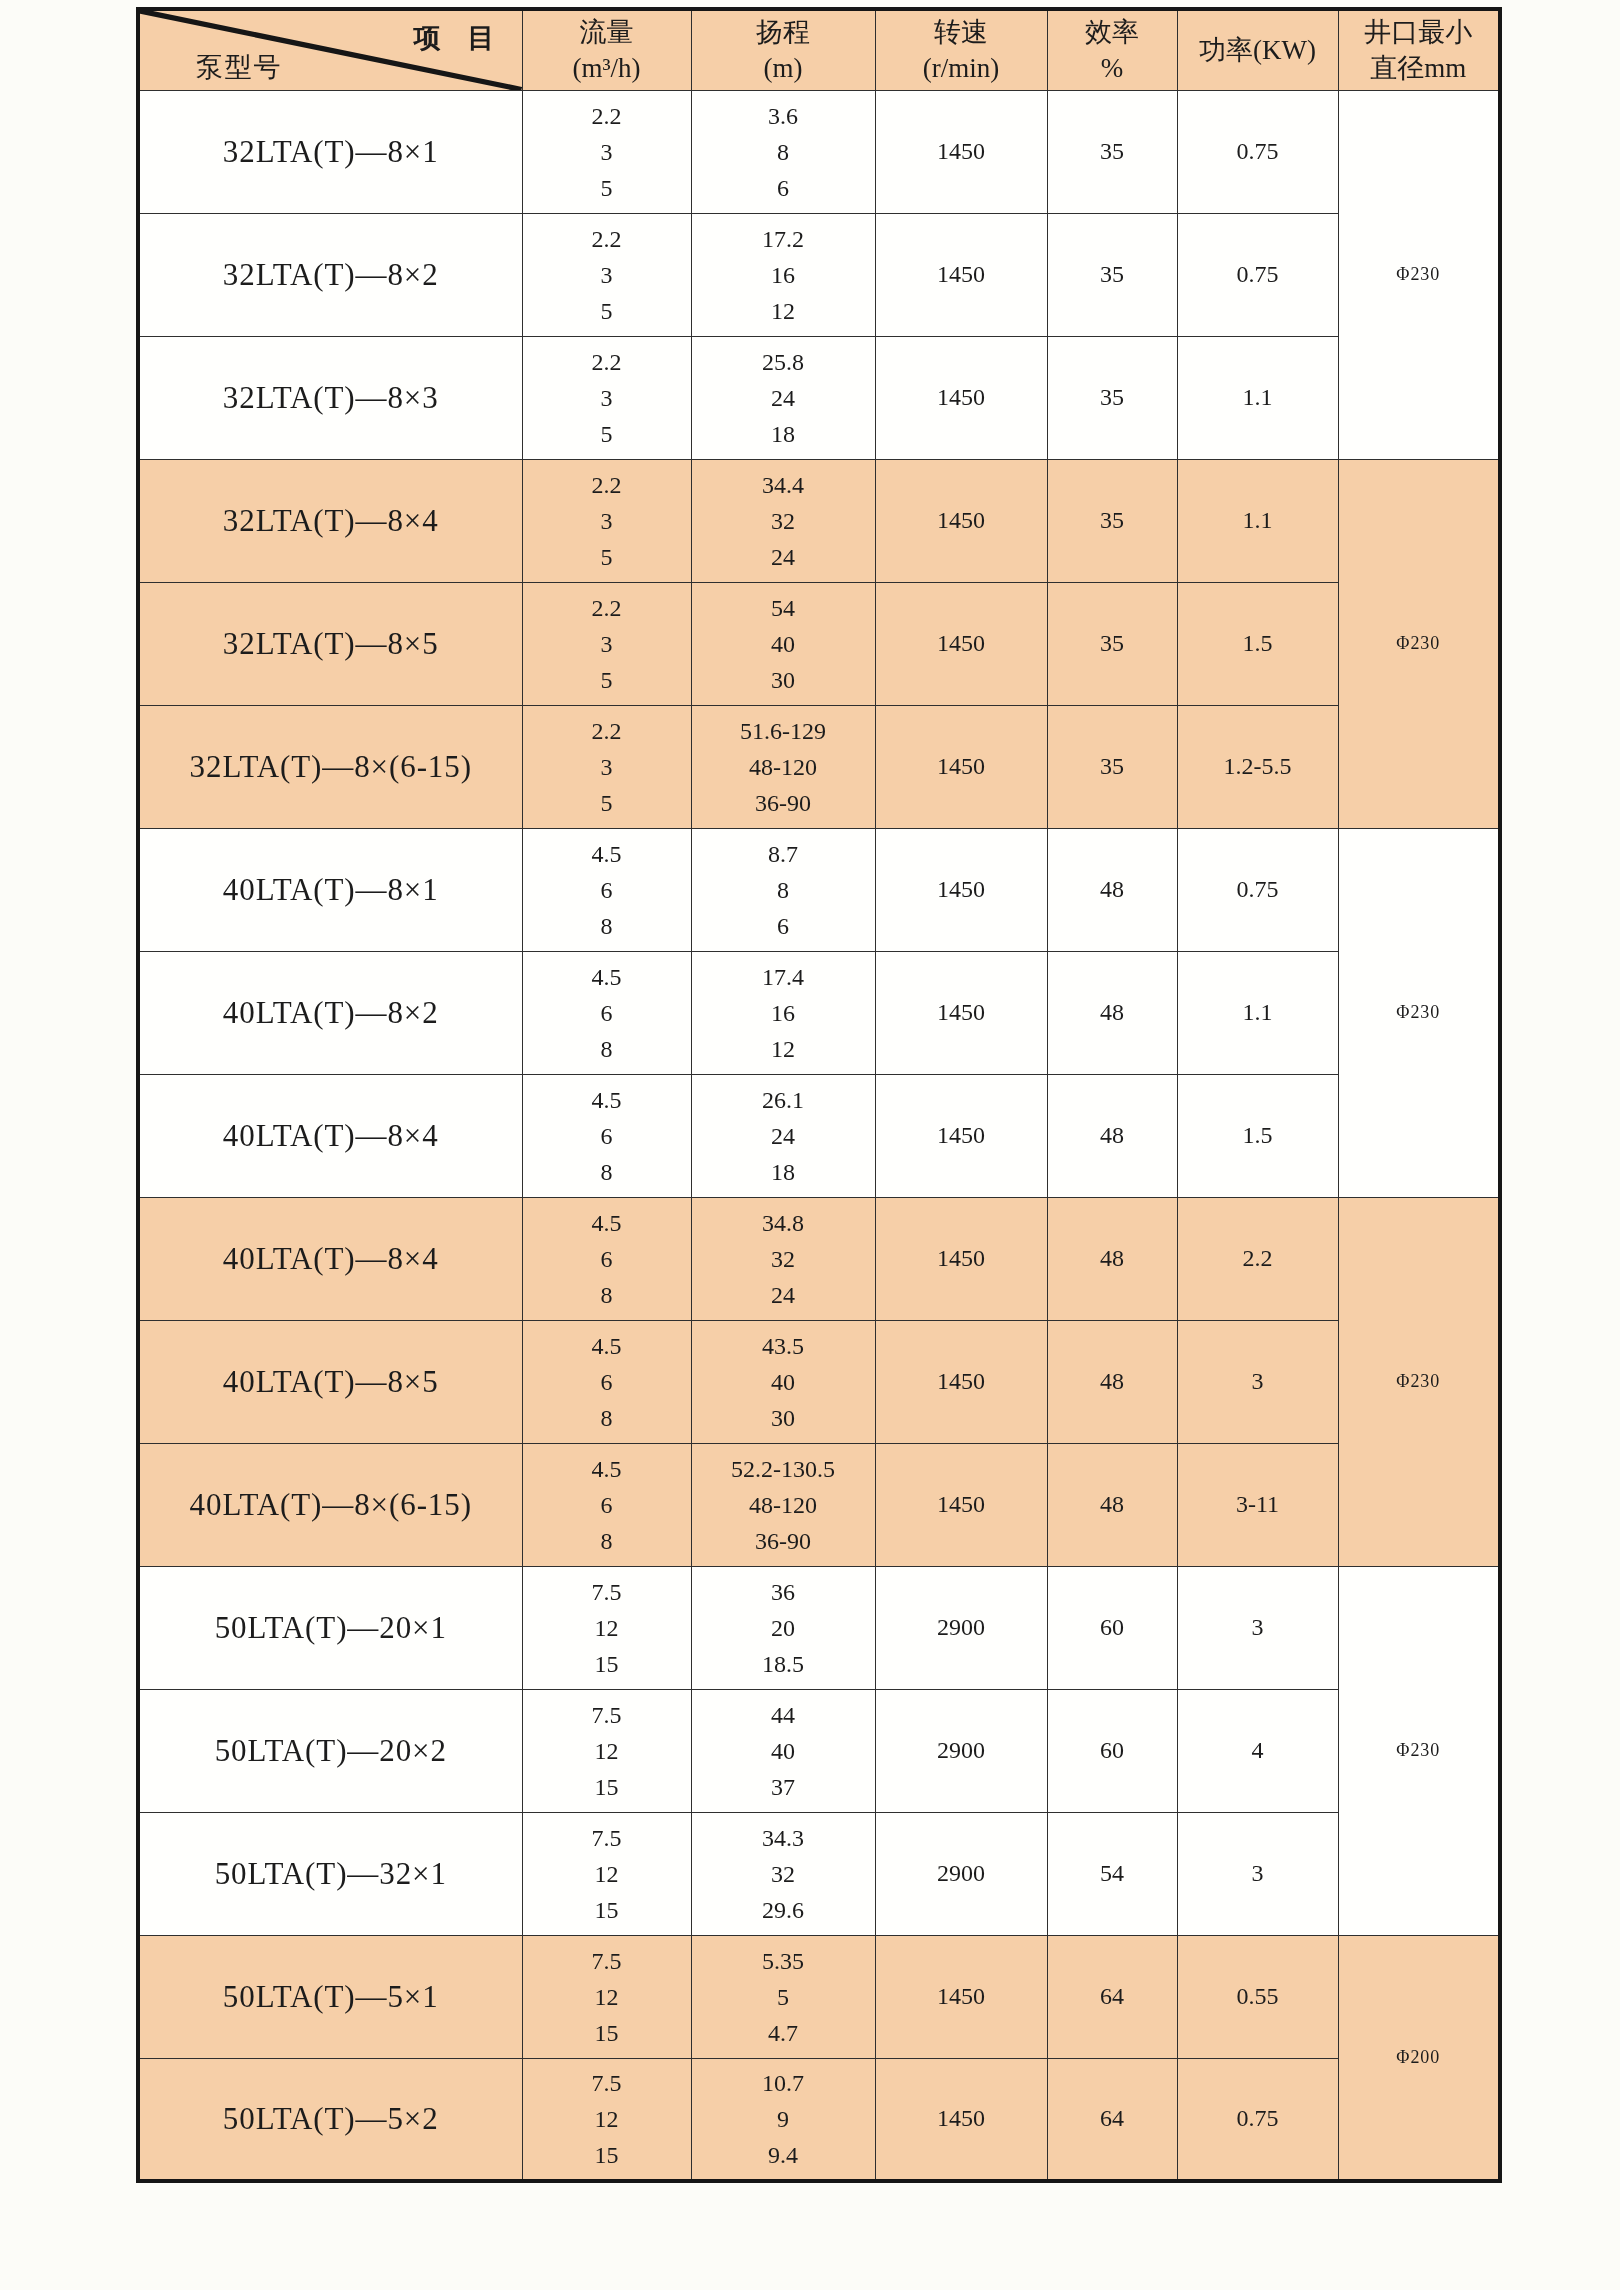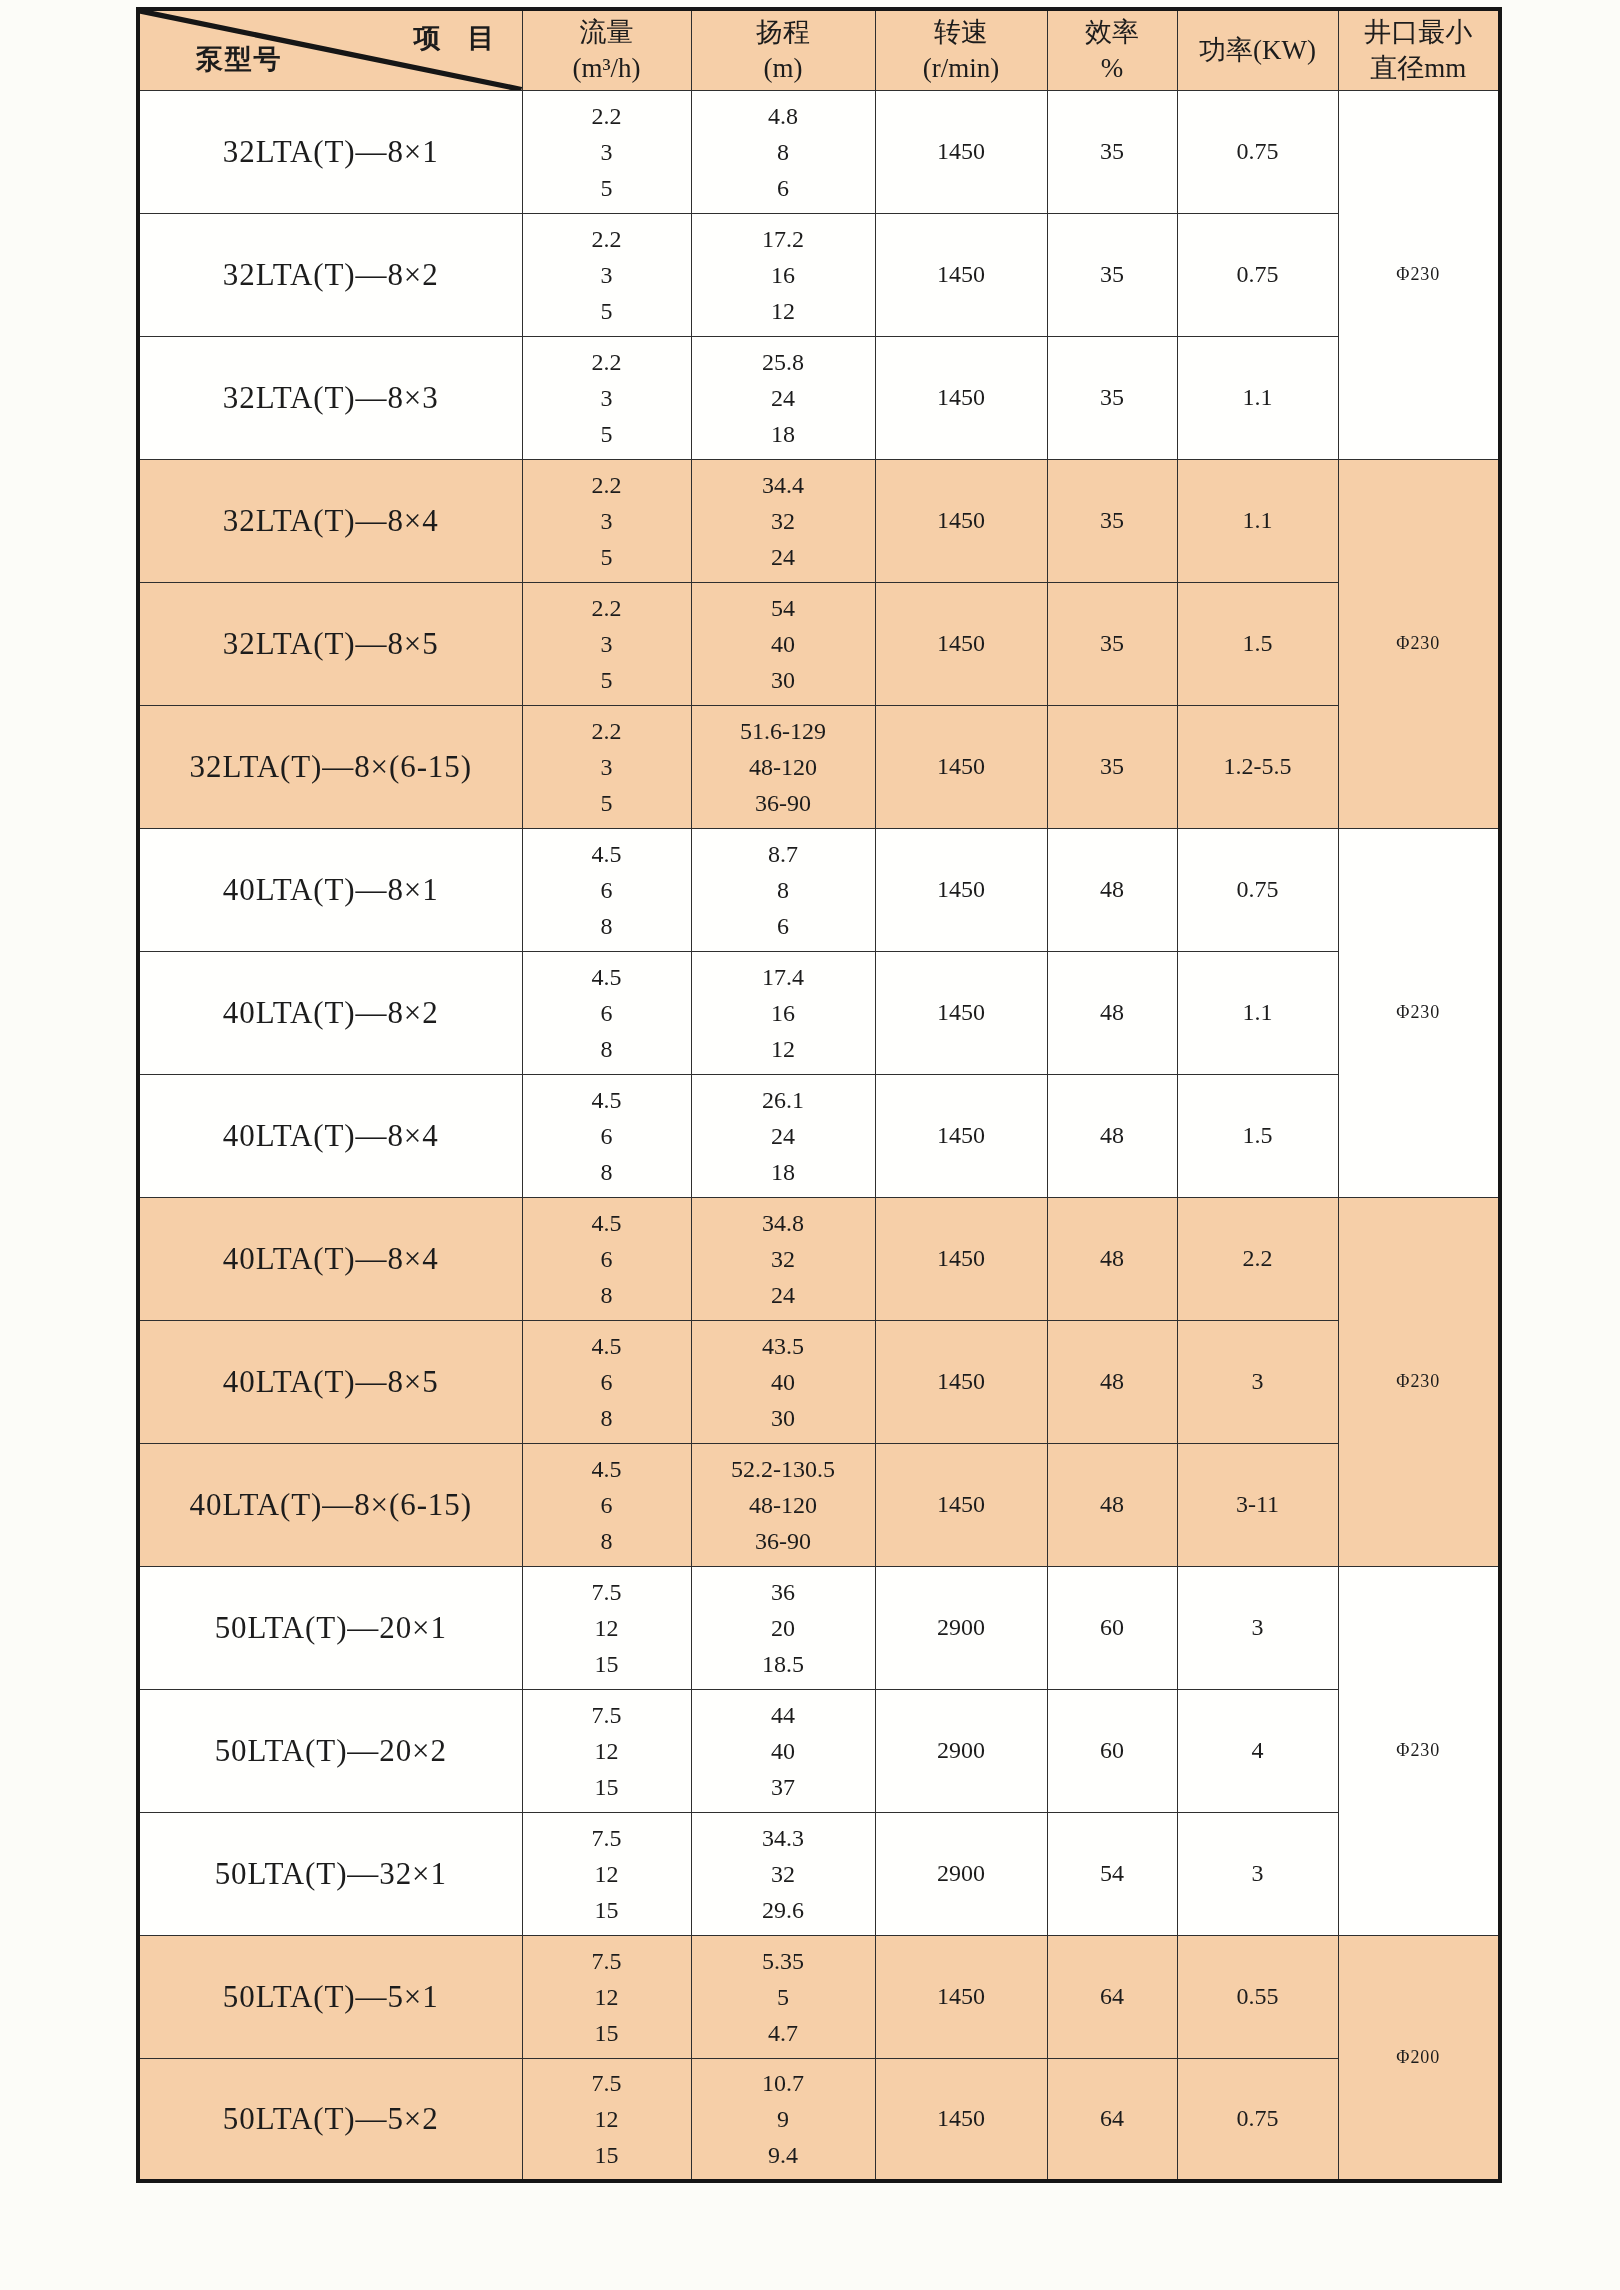--- a/index.html
+++ b/index.html
@@ -39,22 +39,22 @@
   .well-cell { font-size:18px; letter-spacing:0.9px; }
   
   .corner { position:relative; }
   .corner svg { position:absolute; left:0; top:0; width:100%; height:100%; display:block; }
   .corner-top {
     position:absolute; top:9px; right:27px;
     font-size:27px;
     font-weight:bold;
   }
   .corner-bottom {
-    position:absolute; left:56px; bottom:13px;
-    font-size:27px; letter-spacing:1.8px;font-weight:bold;
+    position:absolute; left:56px; bottom:5px;
+    font-size:27px; letter-spacing:1.8px;
   }
 </style>
 </head>
 <body>
 
 <div class="page">
   <table class="spec">
     <colgroup>
       <col style="width:384px">
         <col style="width:169px">
@@ -101,21 +101,21 @@
     <tbody>
 
       <tr>
         <td class="model-cell">32LTA(T)—8×1</td>
         <td class="nums">
           <div class="ln">2.2</div>
           <div class="ln">3</div>
           <div class="ln">5</div>
         </td>
         <td class="nums">
-          <div class="ln">4.8</div>
+          <div class="ln">3.6</div>
           <div class="ln">8</div>
           <div class="ln">6</div>
         </td>
         <td>1450</td>
         <td>35</td>
         <td>0.75</td>
         <td class="well-cell" rowspan="3">Φ230</td>
       </tr>
       <tr>
         <td class="model-cell">32LTA(T)—8×2</td>

